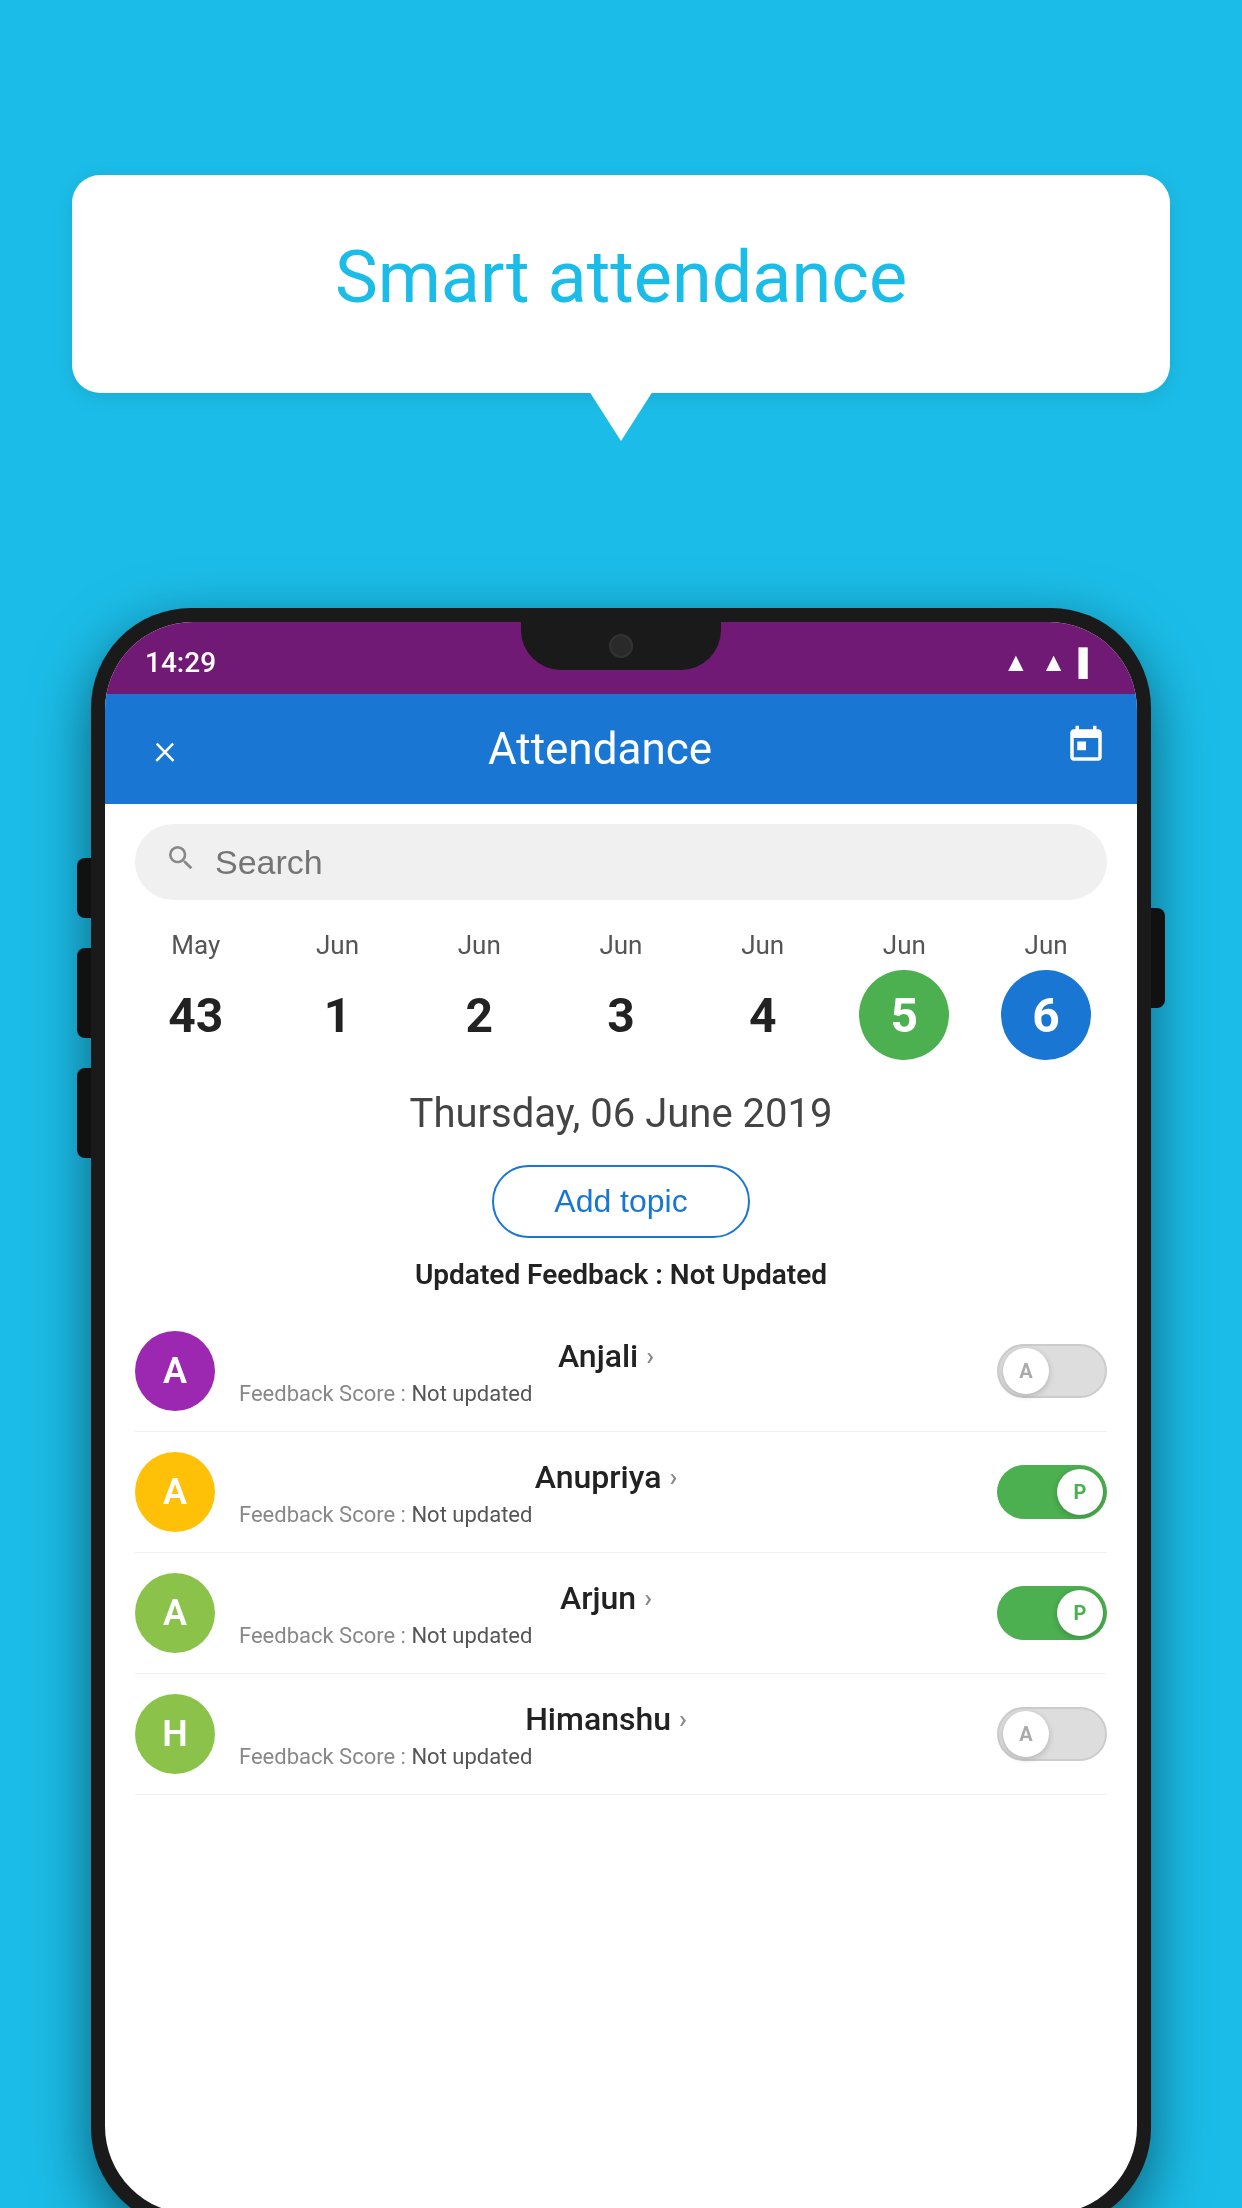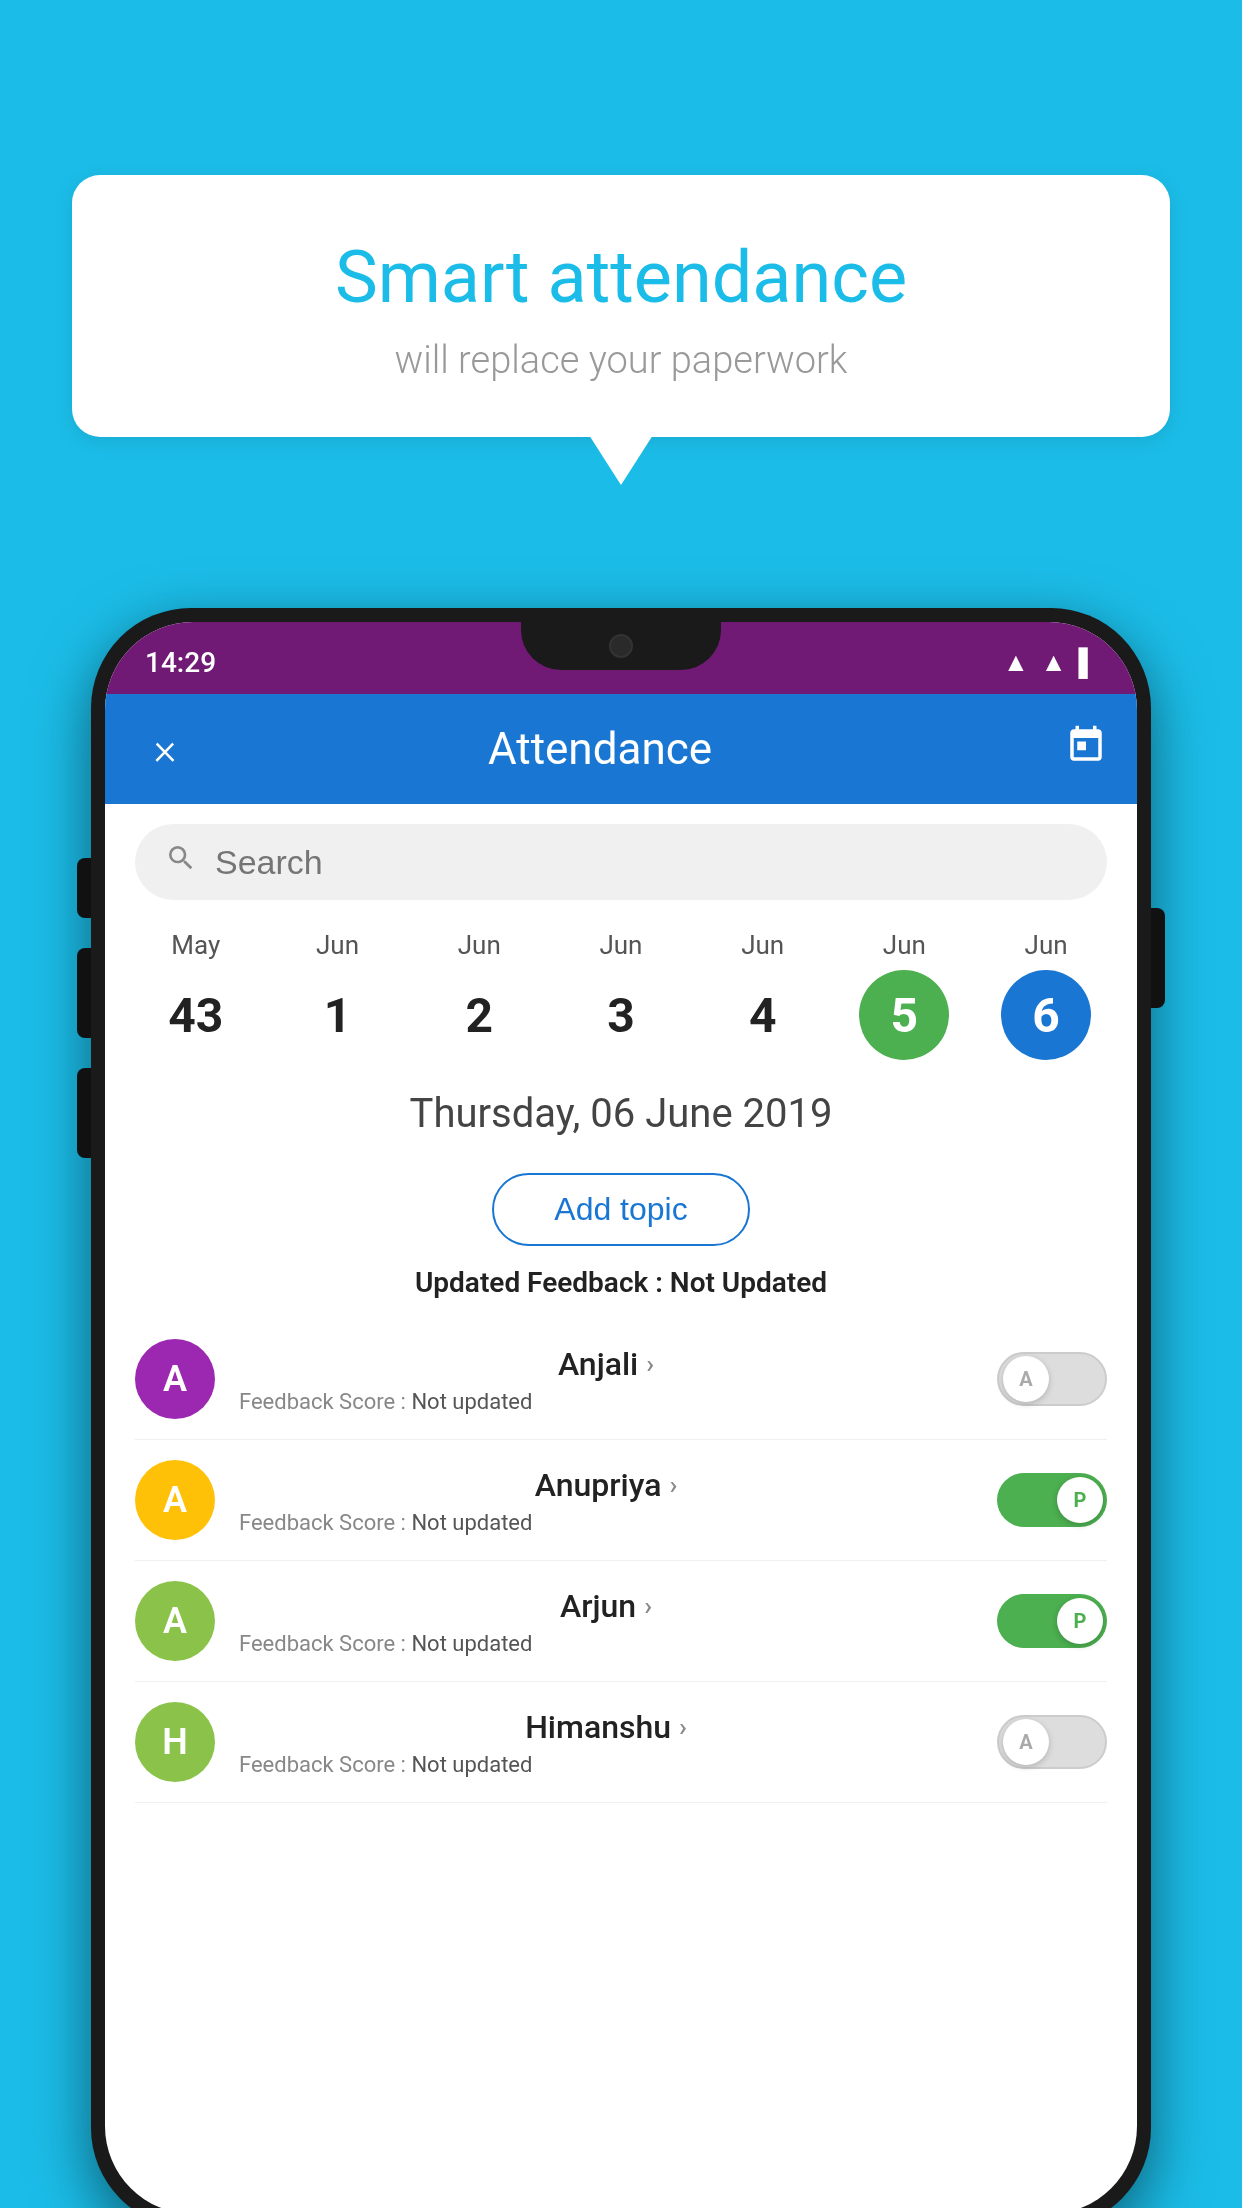--- a/index.html
+++ b/index.html
@@ -216,21 +216,21 @@
       text-align: center;
       font-size: 40px;
       color: #444;
       padding: 10px 0 20px;
       font-weight: 400;
     }
 
     
     .add-topic-btn {
       display: block;
-      margin: 16px auto 20px;
+      margin: 8px auto 20px;
       border: 2.5px solid #1976D2;
       background: transparent;
       color: #1976D2;
       font-size: 32px;
       padding: 16px 60px;
       border-radius: 50px;
       cursor: pointer;
       font-weight: 400;
     }
 
@@ -374,21 +374,20 @@
       background: #111;
       border-radius: 8px 0 0 8px;
     }
   </style>
 </head>
 <body>
 
 <div class="speech-bubble-container">
   <div class="speech-bubble">
     <div class="bubble-title">Smart attendance</div>
-    <div class="bubble-subtitle">will replace your paperwork</div>
   </div>
 </div>
 
 <div class="phone-outer">
   <div class="phone-btn-right"></div>
   <div class="phone-btn-left1"></div>
   <div class="phone-btn-left2"></div>
   <div class="phone-btn-left3"></div>
   <div class="phone-inner">
 

